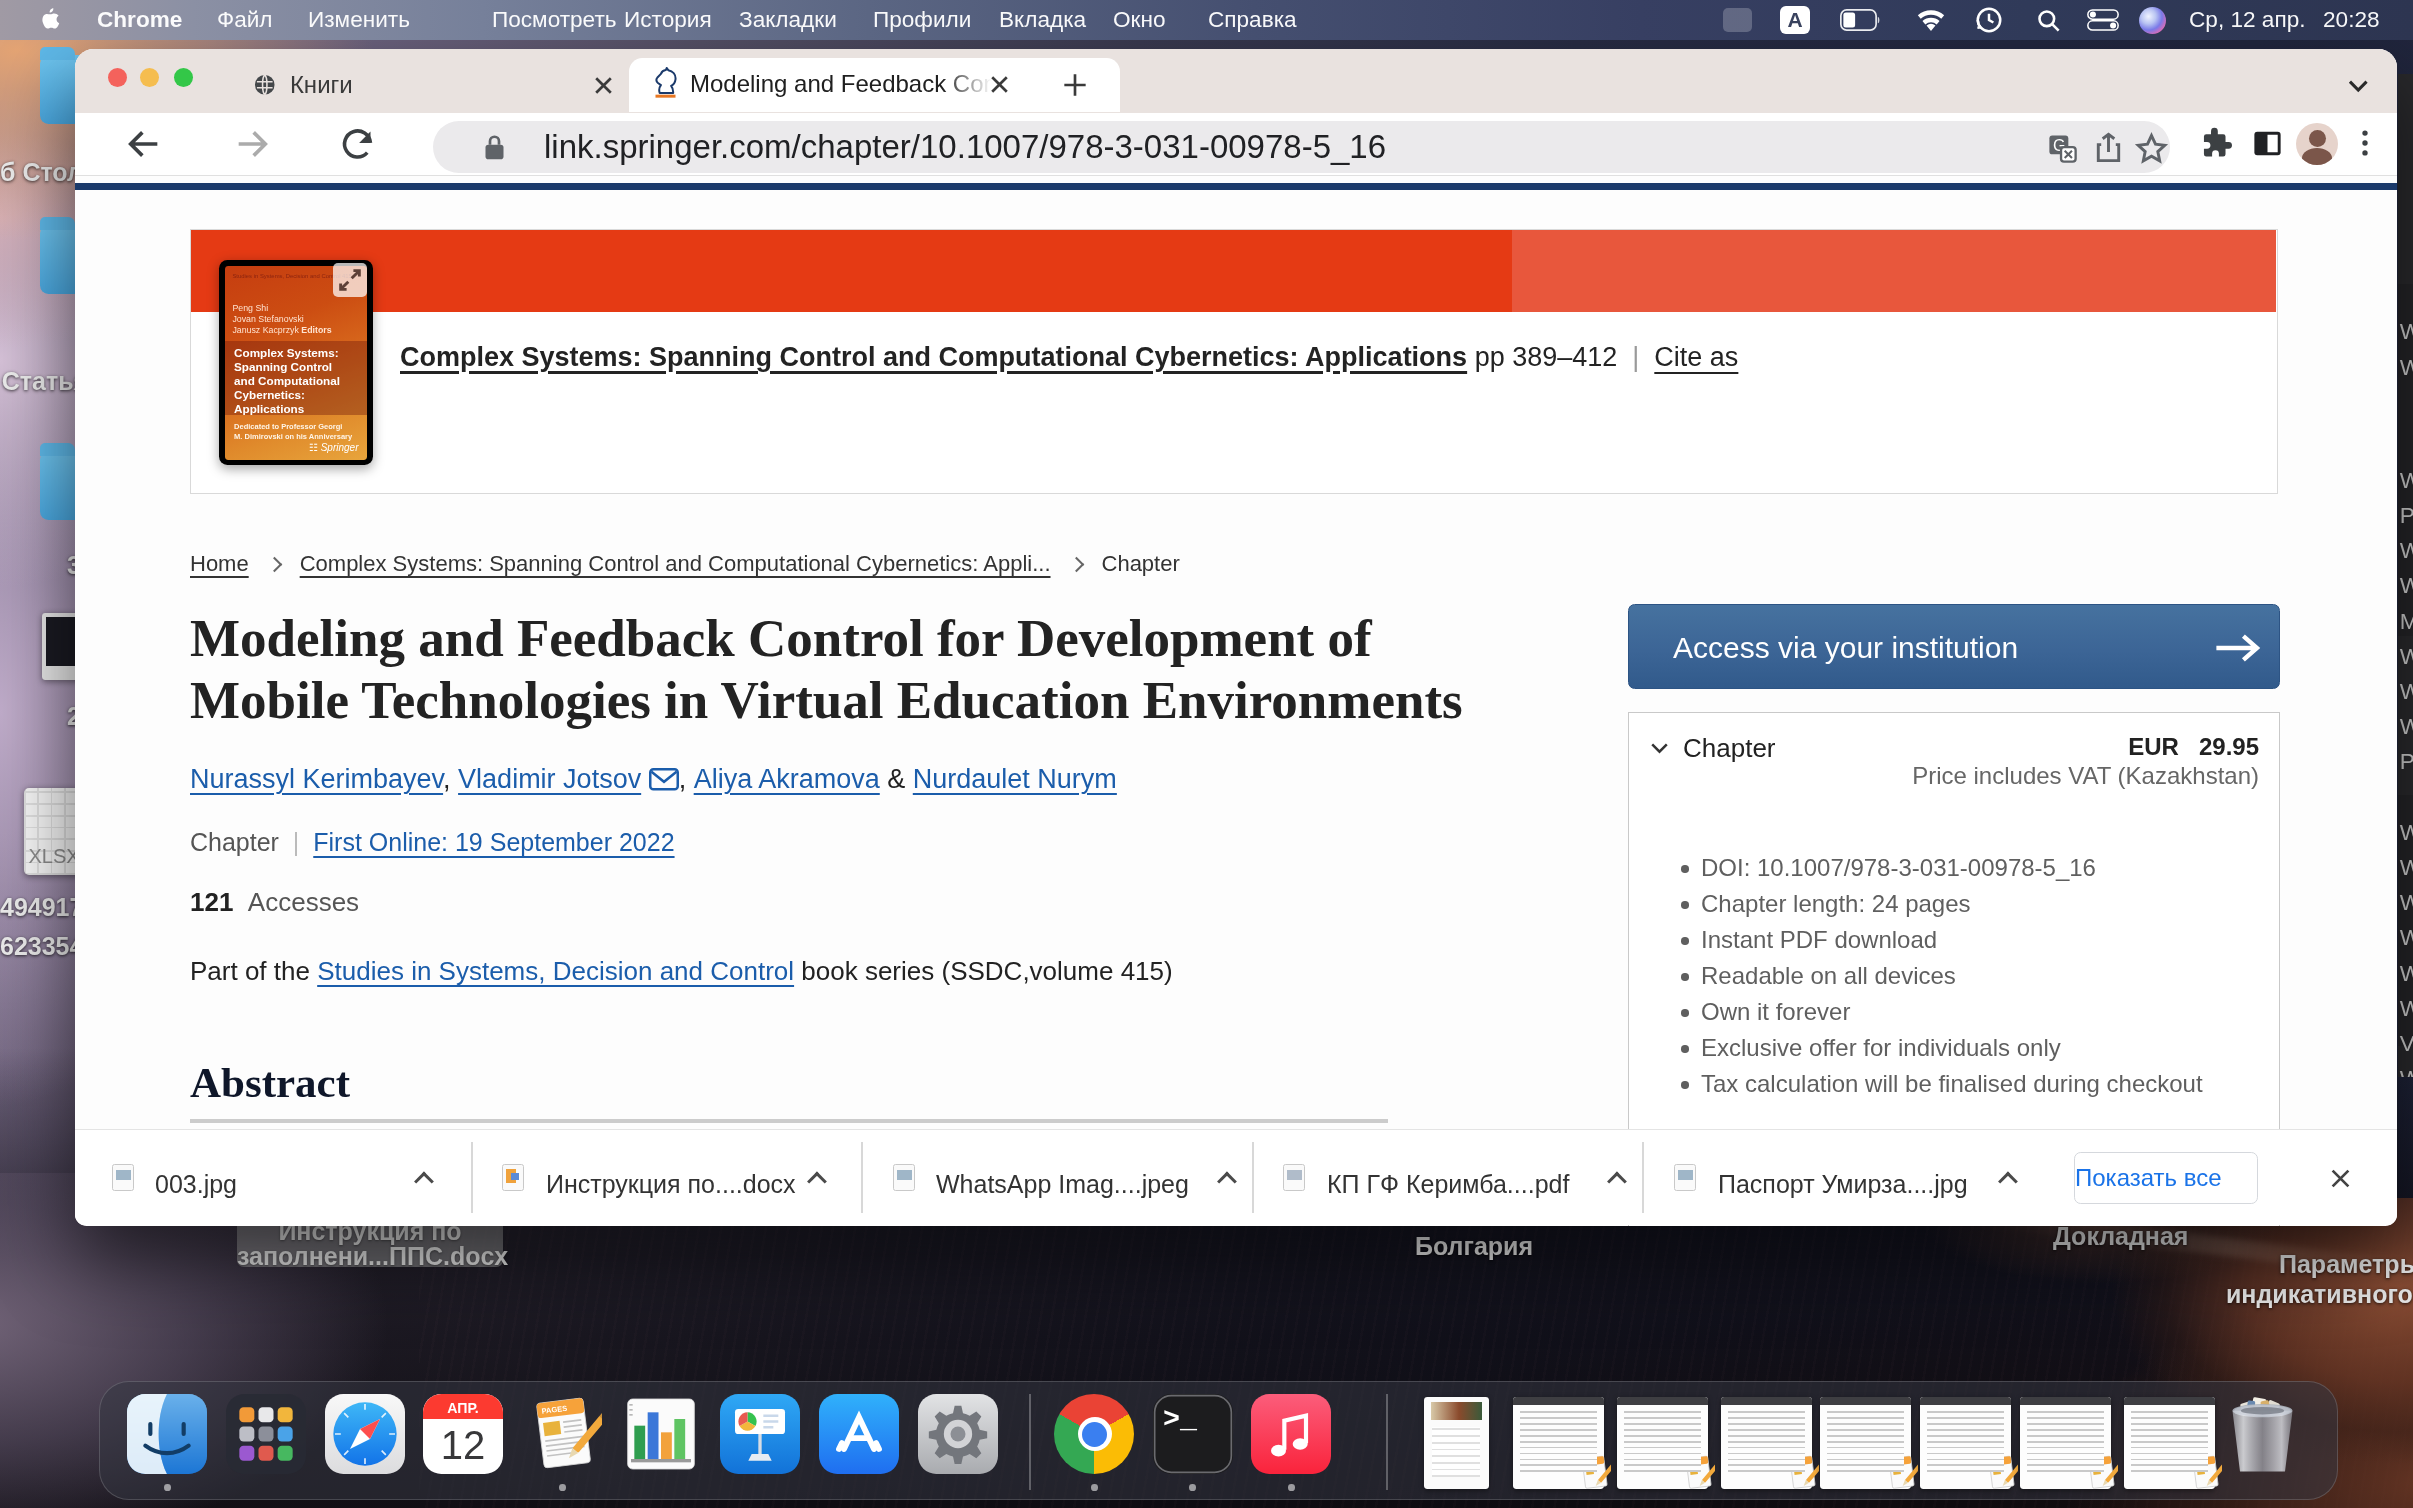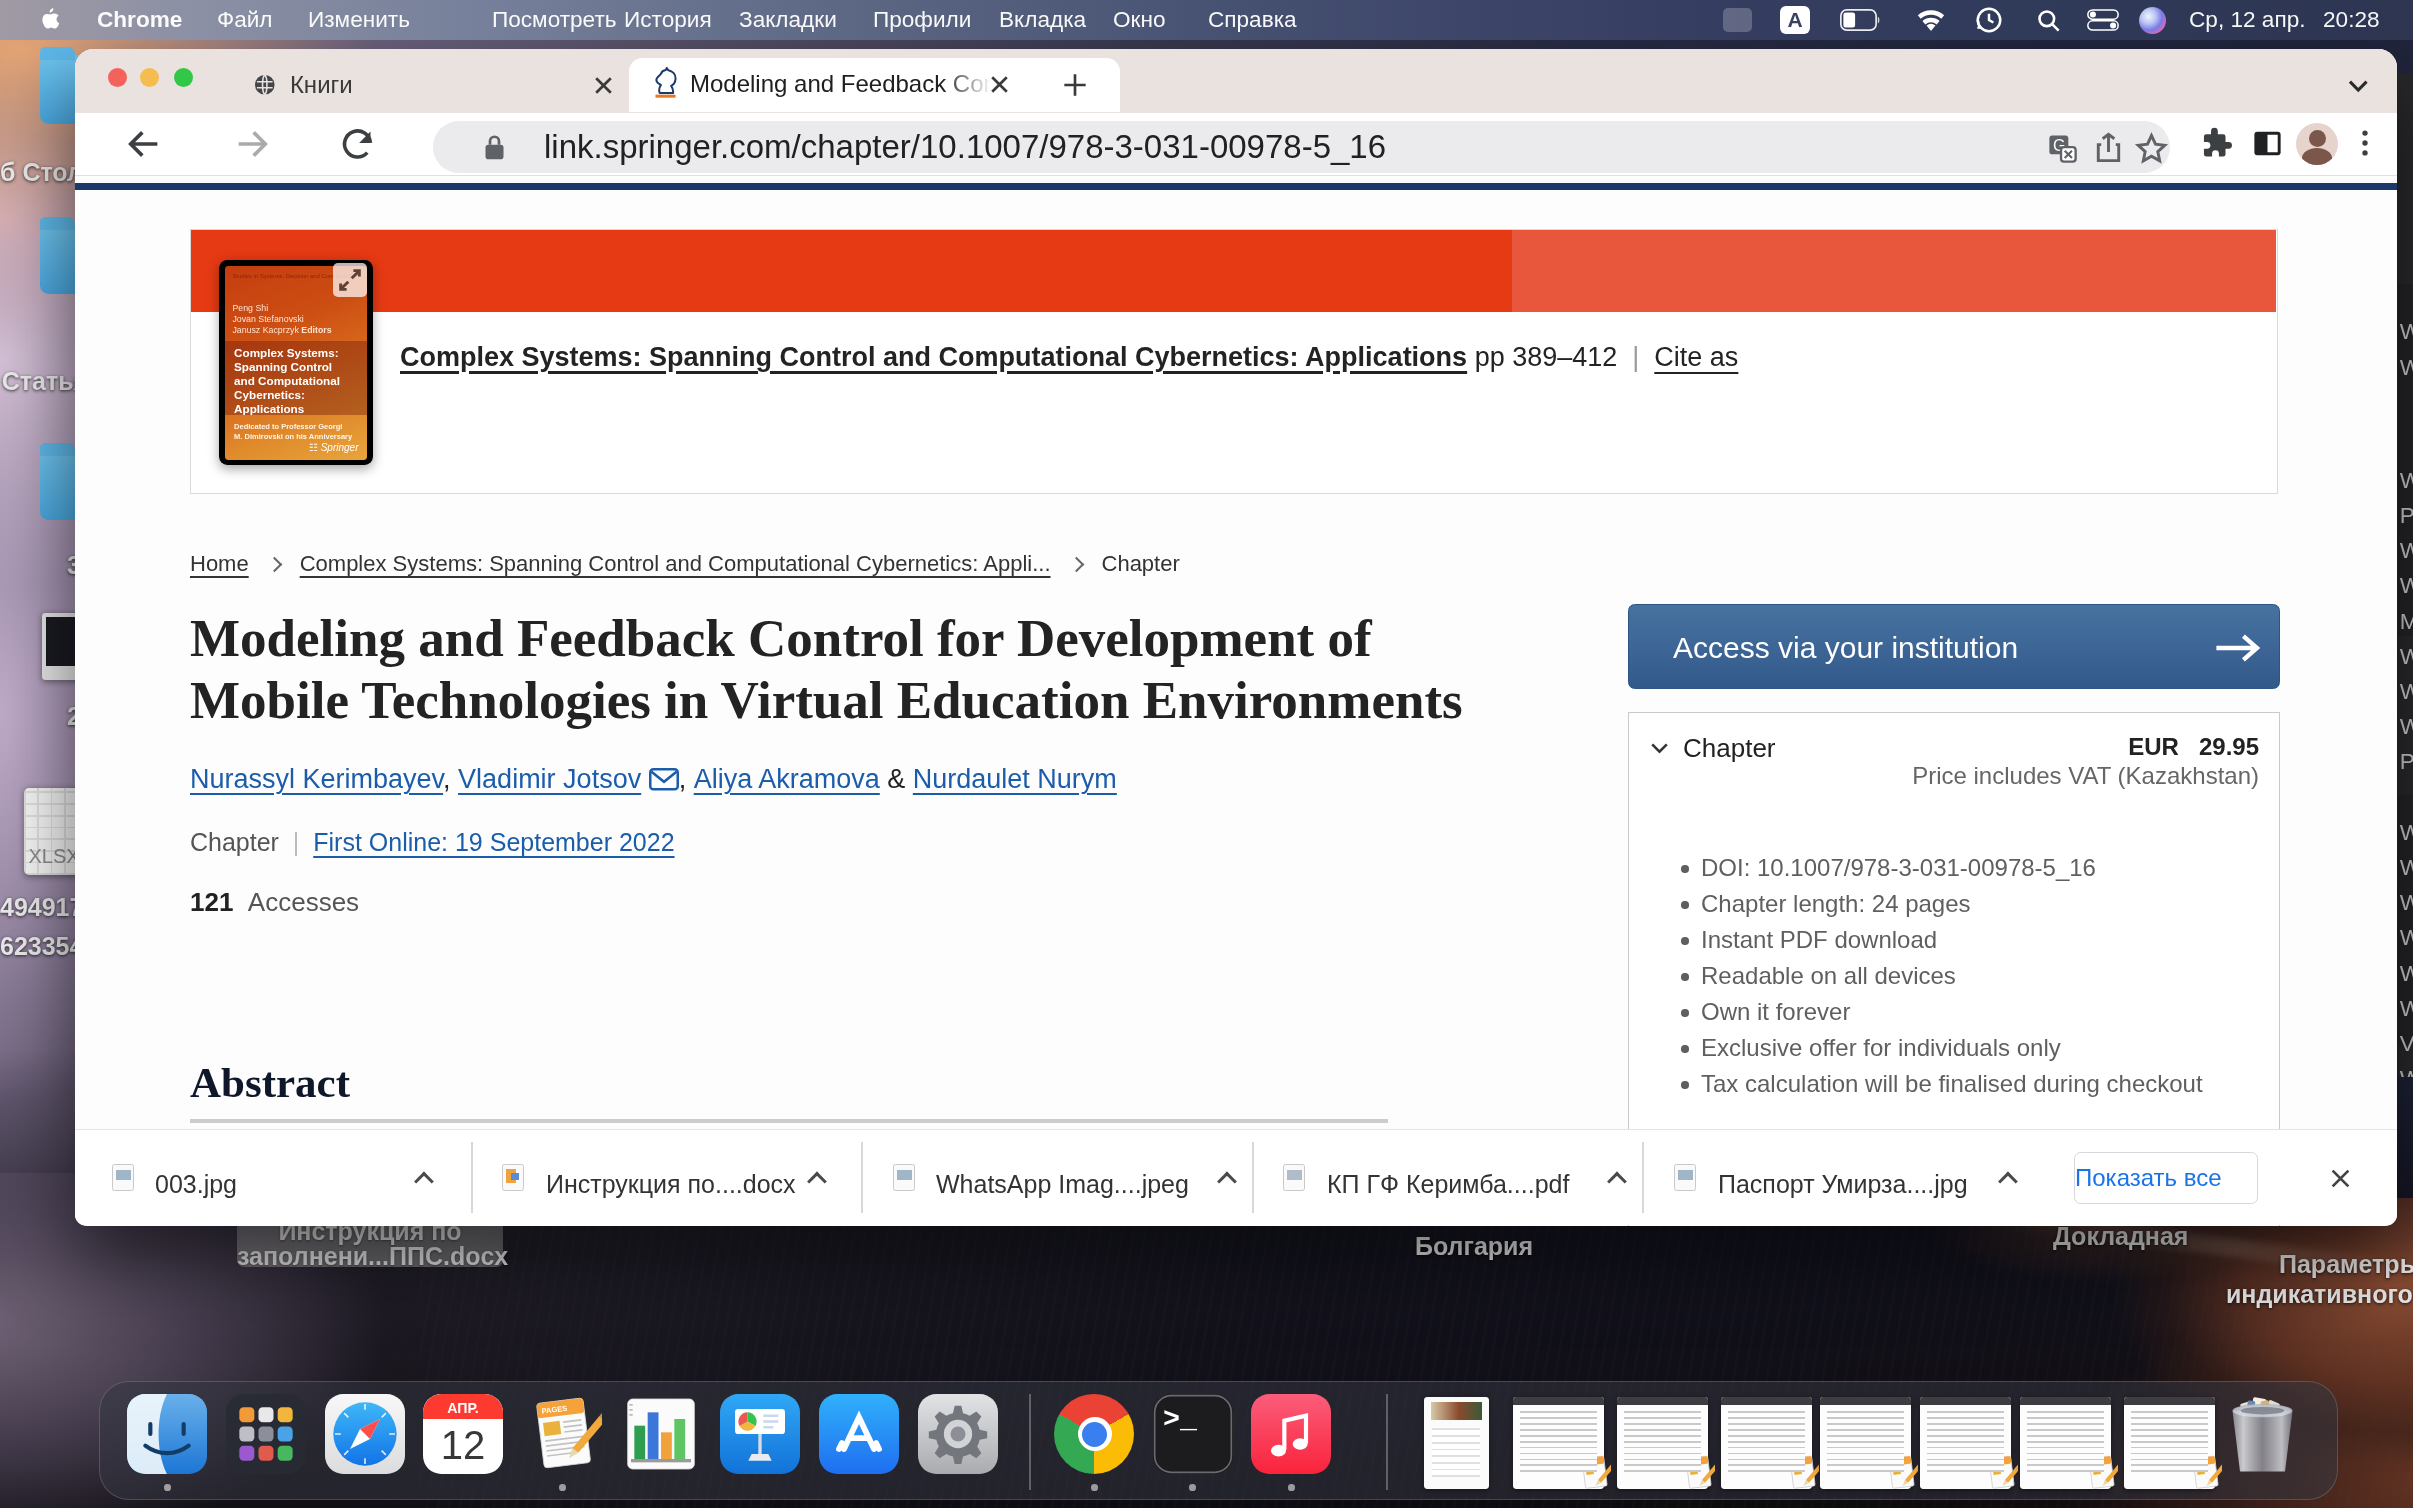--- a/index.html
+++ b/index.html
@@ -344,20 +344,21 @@
 
     <div class="authors">
       <a>Nurassyl Kerimbayev</a>,&nbsp;<a>Vladimir Jotsov</a>&nbsp;<svg width="30" height="22.6" viewBox="0 0 24 18" style="vertical-align:-2.5px;">
           <rect x="1" y="1" width="22" height="16" rx="2.5" fill="none" stroke="#1b5dab" stroke-width="2"></rect>
           <path d="M2 3l10 8 10-8" fill="none" stroke="#1b5dab" stroke-width="2"></path>
         </svg>,&nbsp;<a>Aliya Akramova</a>&nbsp;&amp;&nbsp;<a>Nurdaulet Nurym</a>
     </div>
 
     <div class="metaline">Chapter&nbsp;&nbsp;<span style="color:#bbb;">|</span>&nbsp;&nbsp;<a>First Online: 19 September 2022</a></div>
     <div class="accesses"><b>121</b>&nbsp;&nbsp;Accesses</div>
+    <div class="partof">Part of the <a>Studies in Systems, Decision and Control</a> book series (SSDC,volume 415)</div>
     <h2 class="abst">Abstract</h2>
     <div class="hr1"></div>
 
     <div id="accessbtn">
       <span style="position:absolute; left:44px; top:26px;">Access via your institution</span>
       <svg width="49" height="34" viewBox="0 0 29 20" style="position:absolute; left:584px; top:26px;">
           <path d="M2 10h24M18 3l8 7-8 7" stroke="#fff" stroke-width="2.6" fill="none"></path>
         </svg>
     </div>
     <div id="panel">

